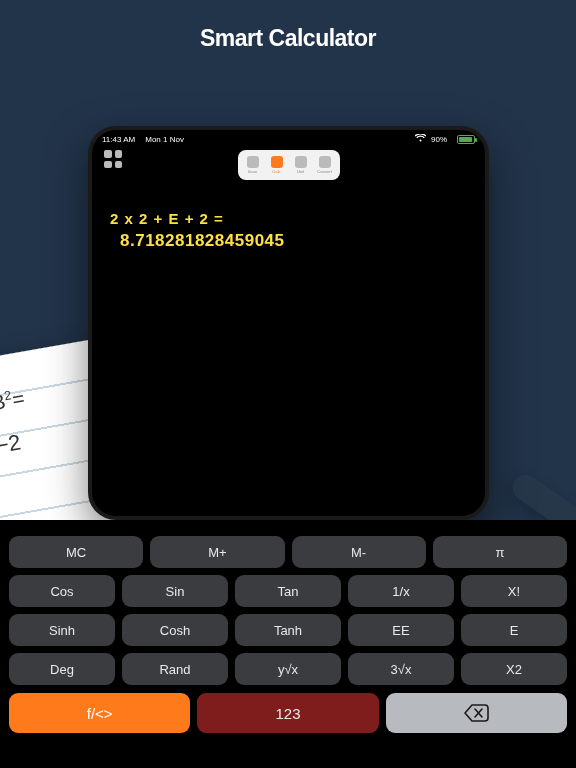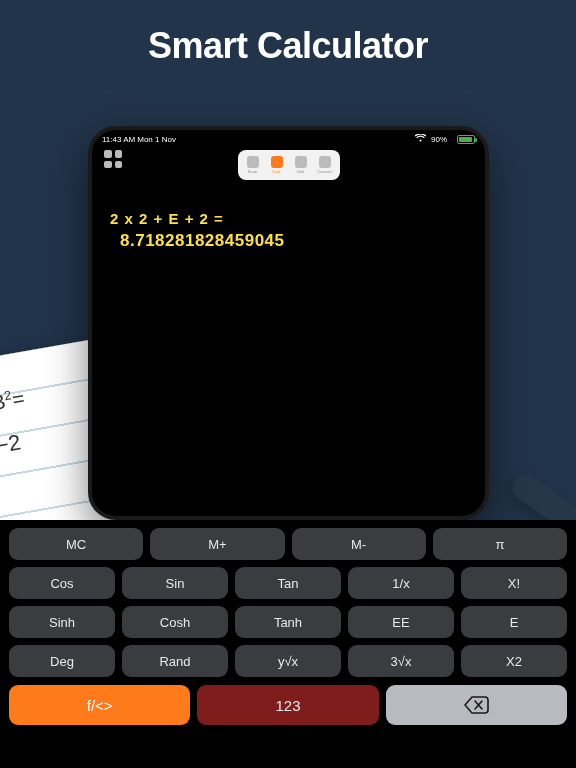--- a/index.html
+++ b/index.html
@@ -1,35 +1,35 @@
 <!DOCTYPE html>
 <html><head>
 <meta charset="utf-8">
 <style>
   * { margin:0; padding:0; box-sizing:border-box; font-family: -apple-system, BlinkMacSystemFont, 'Segoe UI', Arial, sans-serif; }
   html, body { width:576px; height:768px; overflow:hidden; }
   body { background:#22344a; position:relative; }
 
   
-  .title { position:absolute; top:25px; left:0; right:0; text-align:center; color:#fff; font-size:36px; font-weight:700; letter-spacing:-0.5px; }
+  .title { position:absolute; top:25px; left:0; right:0; text-align:center; color:#fff; font-size:23px; font-weight:700; letter-spacing:-0.5px; }
 
   
   .paper { position:absolute; top:350px; left:-40px; width:160px; height:200px; background:#fff; border-radius:6px; transform:rotate(-10deg); box-shadow:0 8px 24px rgba(0,0,0,.35); padding:24px 12px 12px 14px; font-family:'Comic Sans MS','Segoe Script',cursive; color:#333; }
   .paper::before { content:''; position:absolute; left:0; right:0; top:0; bottom:0; background:repeating-linear-gradient(to bottom, transparent 0 38px, #c8d8e0 38px 40px); border-radius:6px; }
   .paper .line1 { position:relative; font-size:21px; margin-top:10px; }
   .paper .line2 { position:relative; font-size:22px; margin-top:18px; }
   .paper sup { font-size:.6em; }
 
   
   .pen { position:absolute; top:496px; right:-30px; width:100px; height:26px; background:#2b3a4a; border-radius:14px; transform:rotate(35deg); box-shadow:0 6px 16px rgba(0,0,0,.4); opacity:.55; }
 
   
   .device { position:absolute; top:126px; left:88px; width:401px; height:394px; background:#000; border-radius:28px; border:4px solid #1a1a1a; box-shadow:0 16px 40px rgba(0,0,0,.5); overflow:hidden; }
   .status { display:flex; align-items:center; justify-content:space-between; color:#fff; font-size:8px; padding:4px 10px 2px; }
-  .status .left { display:flex; gap:2px; }
+  .status .left { display:flex; gap:10px; }
   .status .right { display:flex; gap:5px; align-items:center; }
   .wifi { display:inline-block; }
   .batt { display:inline-flex; align-items:center; gap:10px; }
   .batt .outline { display:inline-block; width:18px; height:9px; border:1px solid #4caf50; border-radius:2px; position:relative; }
   .batt .outline::after { content:''; position:absolute; right:-3px; top:2px; width:2px; height:4px; background:#4caf50; border-radius:1px; }
   .batt .fill { position:absolute; left:1px; top:1px; bottom:1px; width:82%; background:#4caf50; border-radius:1px; }
 
   .toolbar { display:flex; align-items:flex-start; justify-content:space-between; padding:4px 12px; }
   .menu-dots { width:18px; height:18px; display:grid; grid-template-columns:1fr 1fr; grid-template-rows:1fr 1fr; gap:3px; cursor:pointer; }
   .menu-dots span { background:#bbb; border-radius:2px; }
@@ -38,21 +38,21 @@
   .mode-tabs .tab .ic { width:12px; height:12px; border-radius:3px; background:#bbb; margin-bottom:1px; }
   .mode-tabs .tab.active .ic { background:#ff7a1a; }
   .mode-tabs .tab.active { color:#ff7a1a; }
   .toolbar .spacer { width:18px; }
 
   .display { padding:26px 18px; color:#fde047; }
   .display .expr { font-size:15px; font-weight:700; letter-spacing:1px; margin-bottom:4px; }
   .display .result { font-size:17px; font-weight:800; letter-spacing:.5px;margin-left:10px; }
 
   
-  .keypad { position:absolute; left:0; right:0; bottom:0; height:248px; background:#000; padding:8px 9px 12px; display:flex; flex-direction:column; gap:7px; }
+  .keypad { position:absolute; left:0; right:0; bottom:0; height:248px; background:#000; padding:16px 9px 12px; display:flex; flex-direction:column; gap:7px; }
   .krow { display:flex; gap:7px; }
   .key { flex:1; height:32px; background:#3b3c40; color:#e8e8e8; border-radius:9px; display:flex; align-items:center; justify-content:center; font-size:13px; font-weight:500; cursor:pointer; user-select:none; }
   .brow { display:flex; gap:7px; margin-top:1px; }
   .brow .bkey { flex:1; height:40px; border-radius:9px; display:flex; align-items:center; justify-content:center; font-size:15px; font-weight:500; cursor:pointer; }
   .bkey.orange { background:#ff7a1a; color:#fff; }
   .bkey.dark { background:#7f1d1d; color:#e8e8e8; }
   .bkey.light { background:#b7bbbf; color:#1a1a1a; }
   .back-icon svg { display:block; }
 </style>
 </head>

